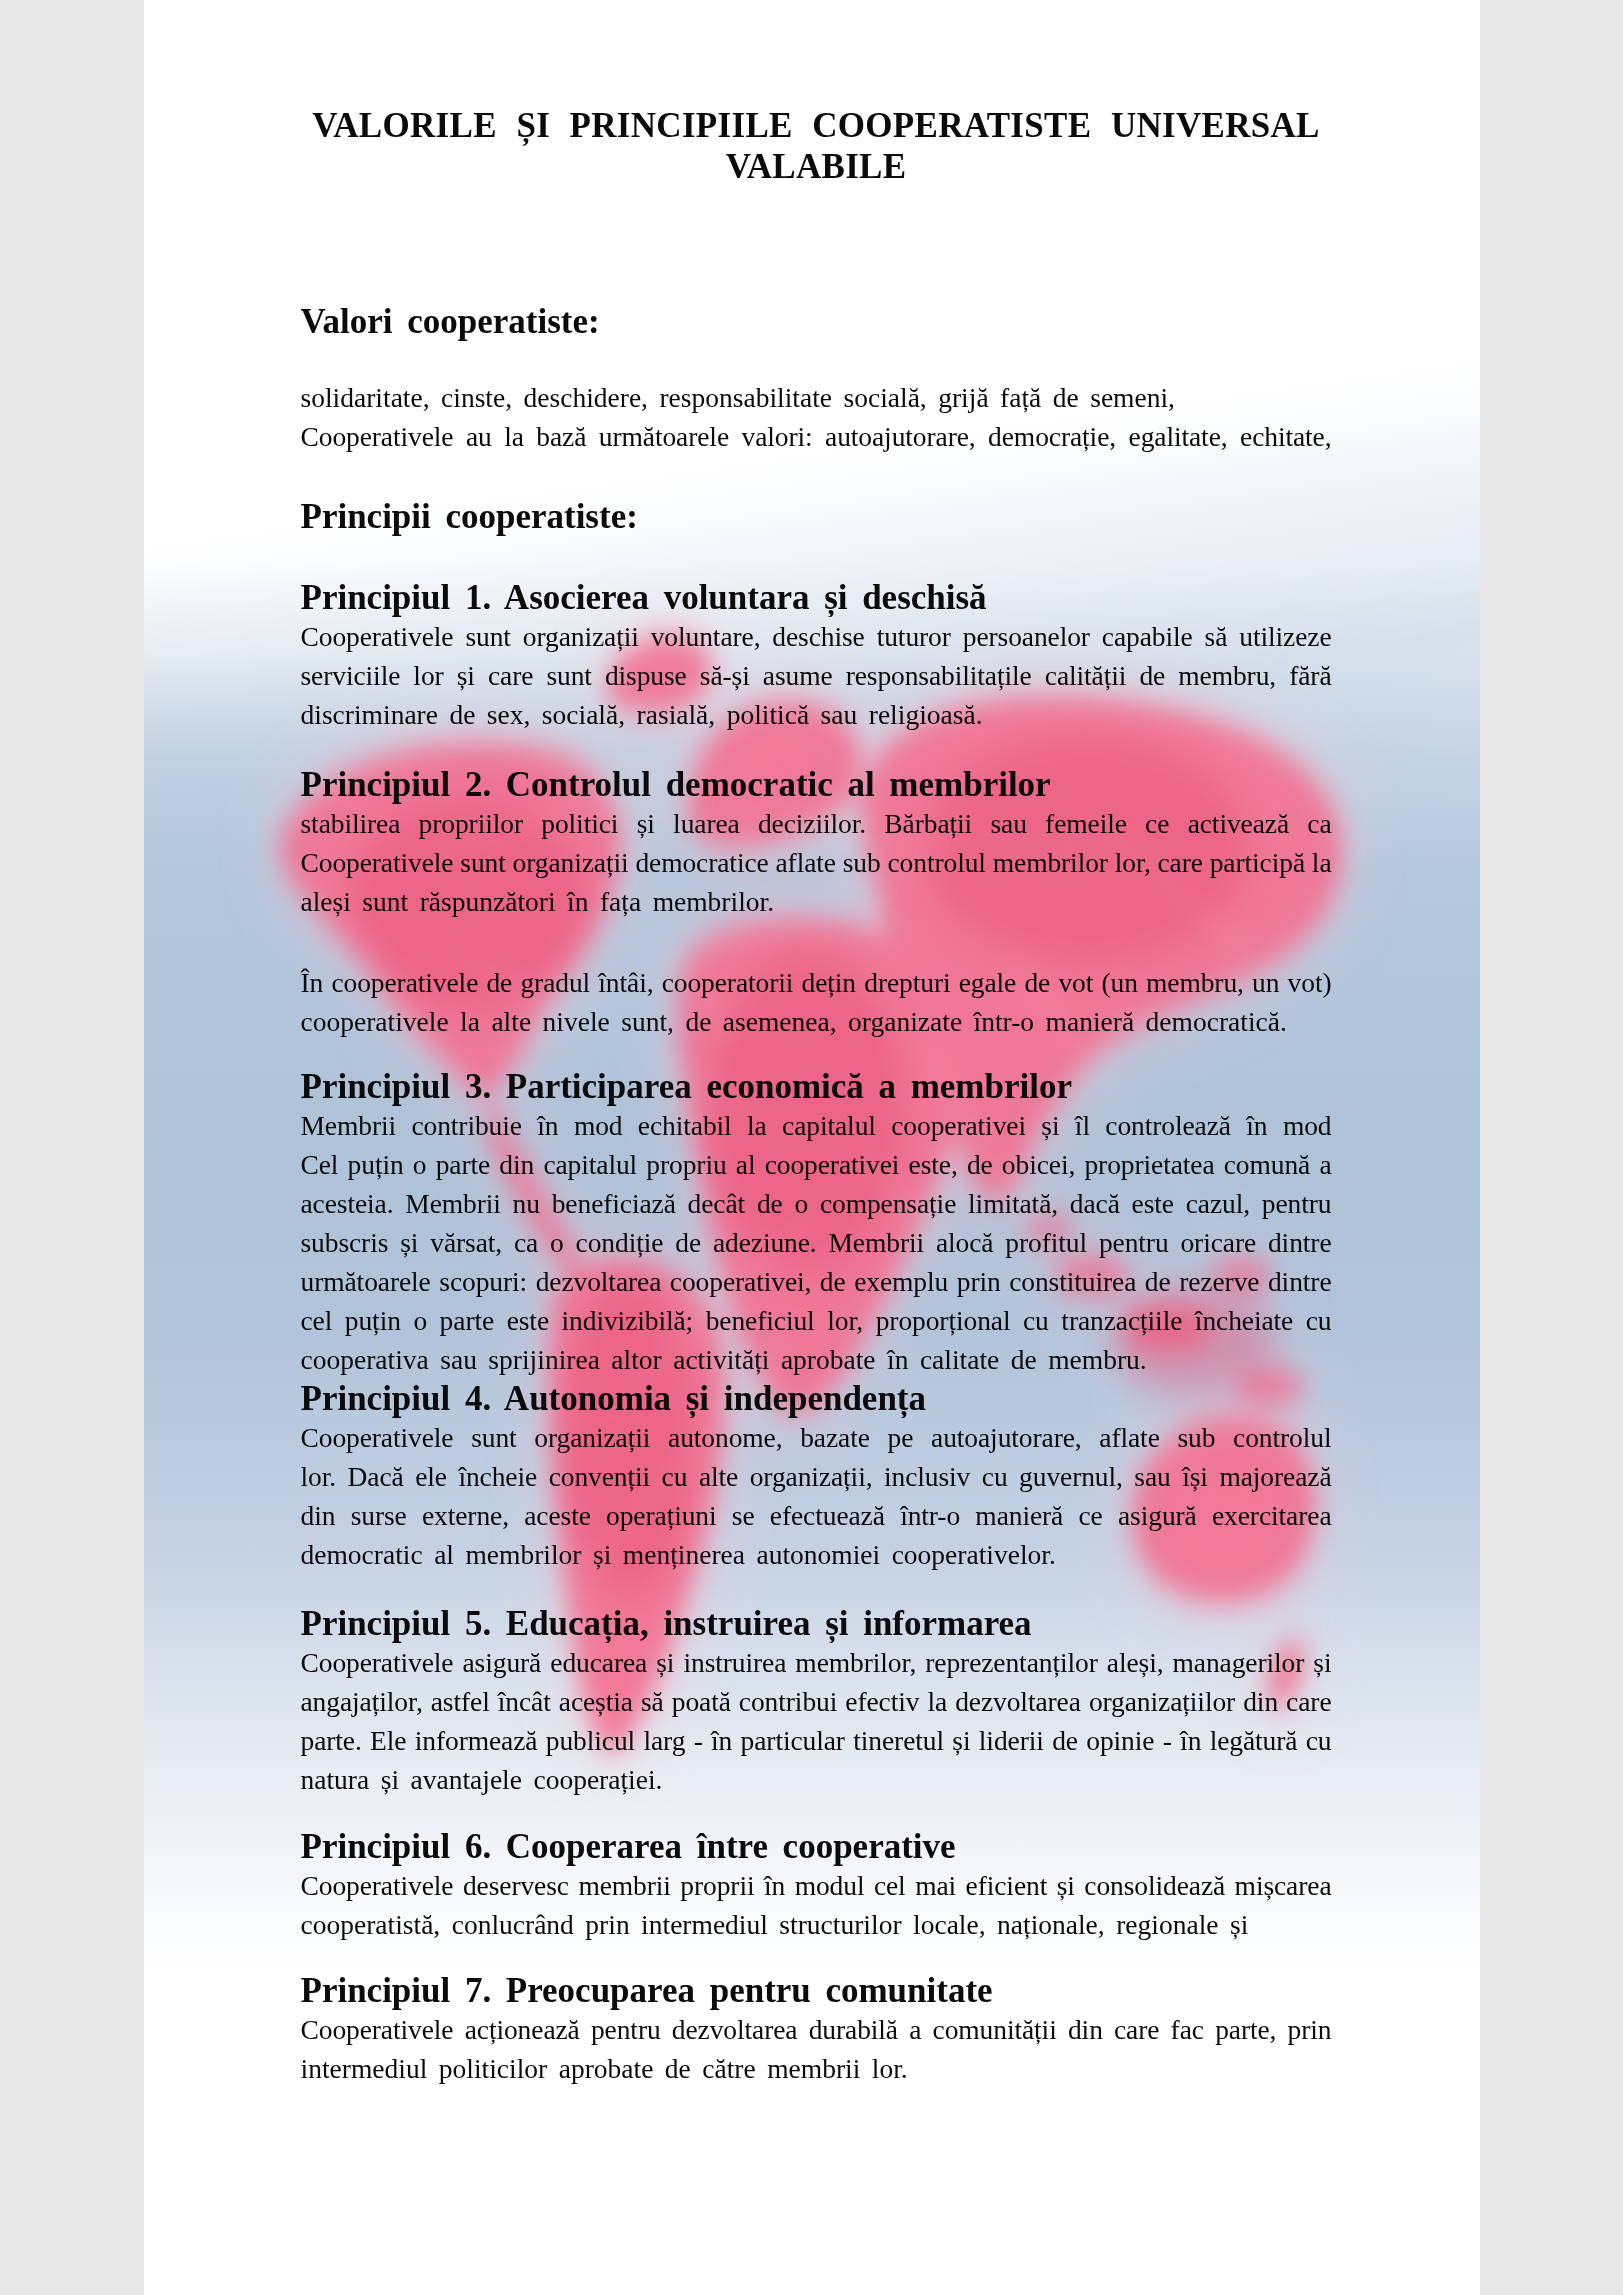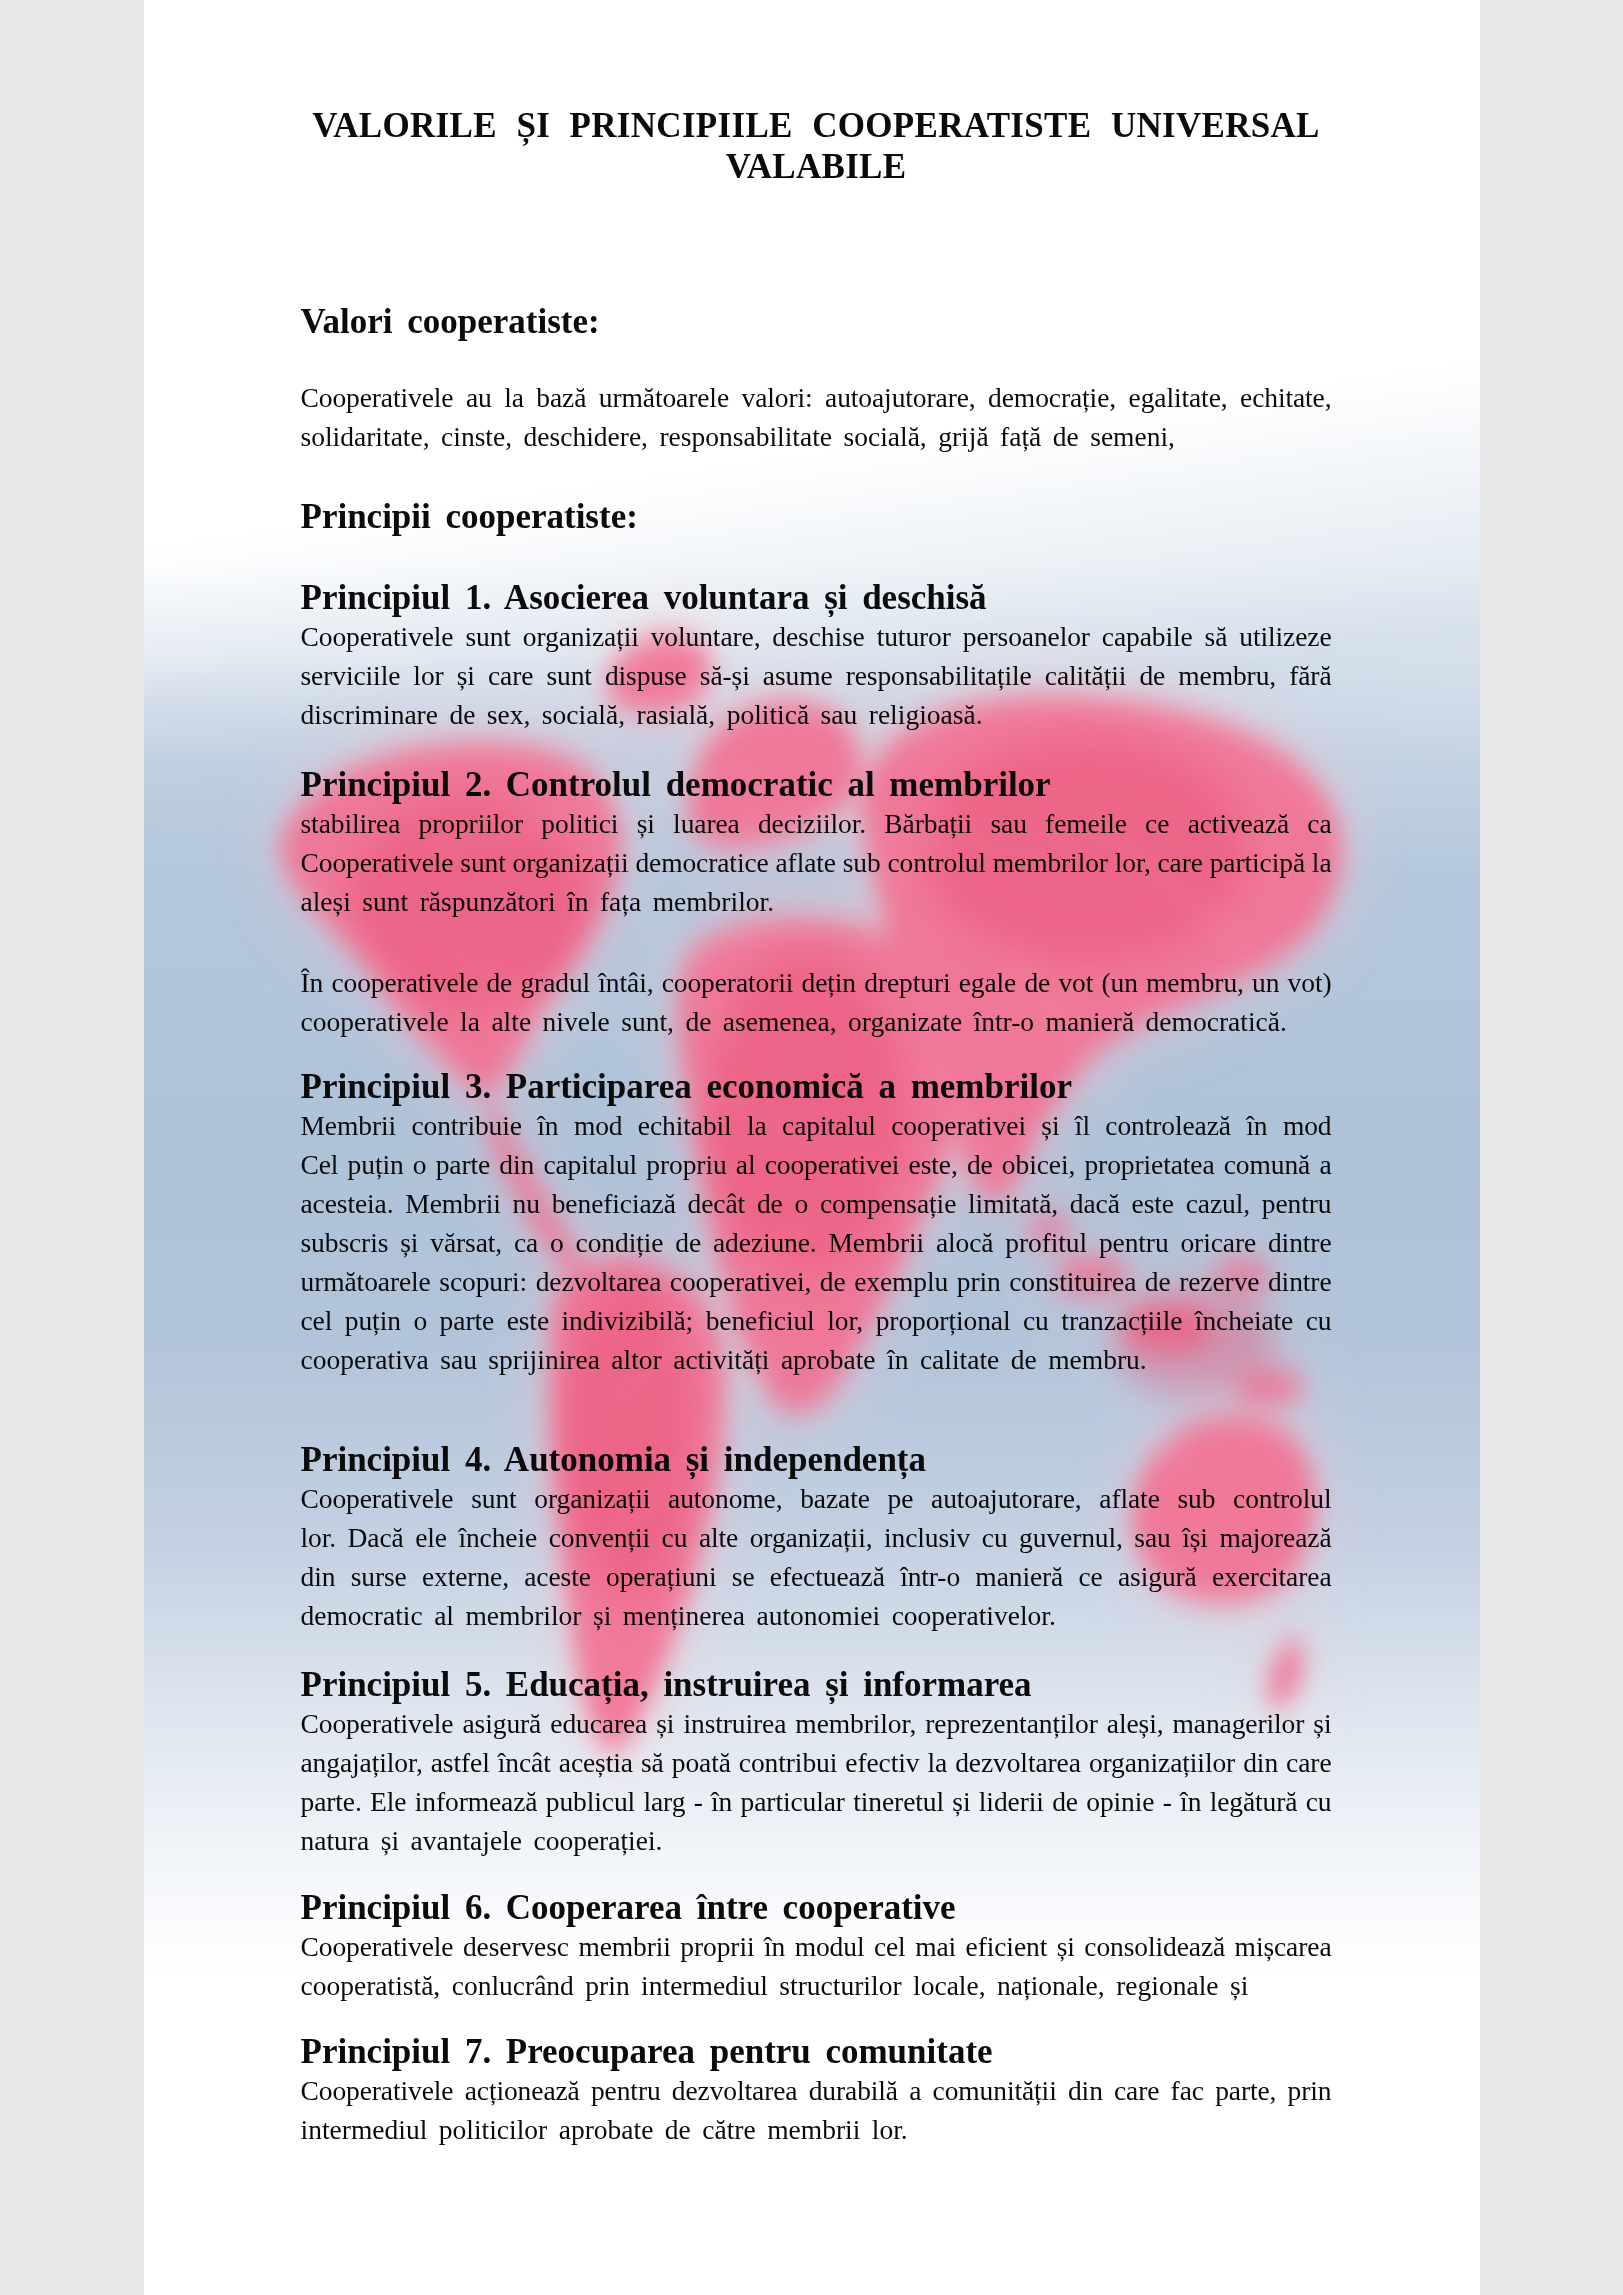--- a/index.html
+++ b/index.html
@@ -59,21 +59,21 @@
     text-align:left;
     word-spacing:4.6px;
   }
   
   .sec-valori-heading{margin-bottom:37px}
   .sec-valori-para{margin-bottom:41px}
   .sec-principii-heading{margin-bottom:42px}
   .sec-principiul-1{margin-bottom:31px}
   .sec-principiul-2{margin-bottom:42px}
   .sec-gradul-intai-para{margin-bottom:26px}
-  .sec-principiul-3{margin-bottom:61px}
+  .sec-principiul-3{}
   .sec-principiul-4{margin-bottom:30px}
   .sec-principiul-5{margin-bottom:27.5px}
   .sec-principiul-6{margin-bottom:27.5px}
   .sec-principiul-7{margin-bottom:12px}
 </style>
 </head>
 <body>
 
 <div class="page">
 
@@ -146,22 +146,22 @@
     </g>
   </svg>
 
   <div class="content">
     <h1 class="title">VALORILE ȘI PRINCIPIILE COOPERATISTE UNIVERSAL VALABILE</h1>
     <main id="sections-root">
         <section class="section sec-valori-heading">
           <h2 class="heading">Valori cooperatiste:</h2>
         </section>
         <section class="section sec-valori-para">
+          <div class="line last">solidaritate, cinste, deschidere, responsabilitate socială, grijă față de semeni,</div>
           <div class="line just">Cooperativele au la bază următoarele valori: autoajutorare, democrație, egalitate, echitate,</div>
-          <div class="line last">solidaritate, cinste, deschidere, responsabilitate socială, grijă față de semeni,</div>
         </section>
         <section class="section sec-principii-heading">
           <h2 class="heading">Principii cooperatiste:</h2>
         </section>
         <section class="section sec-principiul-1">
           <h2 class="heading">Principiul 1. Asocierea voluntara și deschisă</h2>
           <div class="line just">Cooperativele sunt organizații voluntare, deschise tuturor persoanelor capabile să utilizeze</div>
           <div class="line just">serviciile lor și care sunt dispuse să-și asume responsabilitațile calității de membru, fără</div>
           <div class="line last">discriminare de sex, socială, rasială, politică sau religioasă.</div>
         </section>

